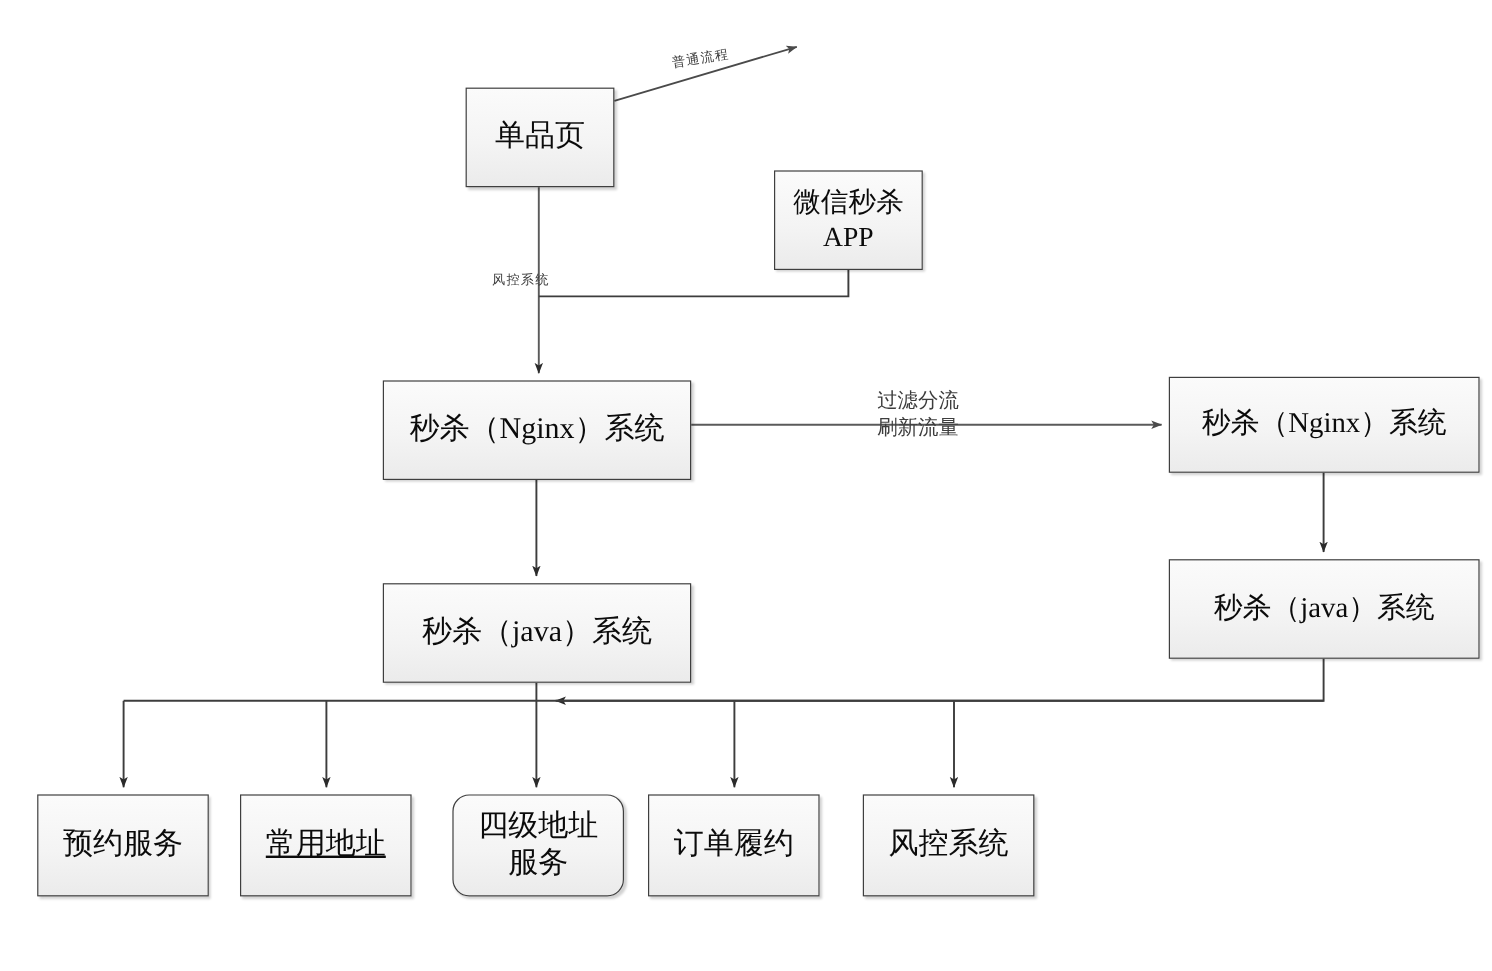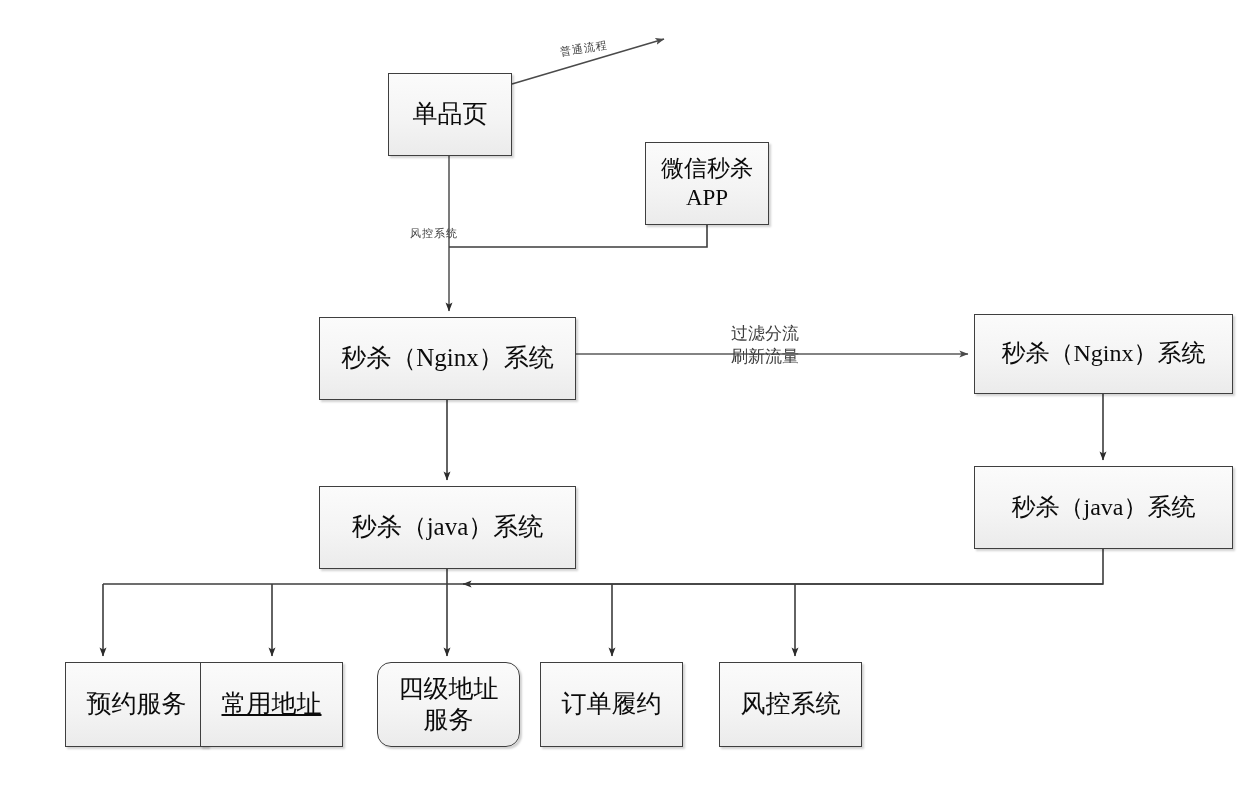--- a/index.html
+++ b/index.html
@@ -44,21 +44,21 @@
     padding: 0 4px;
     white-space: pre-line;
   }
   .n-page      { left: 388px; top: 73px;  width: 124px; height: 83px;  font-size: 25px; }
   .n-wechat    { left: 645px; top: 142px; width: 124px; height: 83px;  font-size: 23px; }
   .n-nginx-a   { left: 319px; top: 317px; width: 257px; height: 83px;  font-size: 25px; }
   .n-nginx-b   { left: 974px; top: 314px; width: 259px; height: 80px;  font-size: 24px; }
   .n-java-a    { left: 319px; top: 486px; width: 257px; height: 83px;  font-size: 25px; }
   .n-java-b    { left: 974px; top: 466px; width: 259px; height: 83px;  font-size: 24px; }
   .leaf        { top: 662px; width: 143px; height: 85px; font-size: 25px; }
-  .leaf-1 { left: 31px; margin-left: 34px;  }
+  .leaf-1 { left: 31px;  }
   .leaf-2 { left: 200px; text-decoration: underline; }
   .leaf-3 { left: 377px; border-radius: 14px; }
   .leaf-4 { left: 540px; }
   .leaf-5 { left: 719px; }
 
   .wlabel {
     position: absolute;
     color: #3d3d3d;
     font-family: "Liberation Serif", "DejaVu Serif", serif;
     white-space: pre-line;

